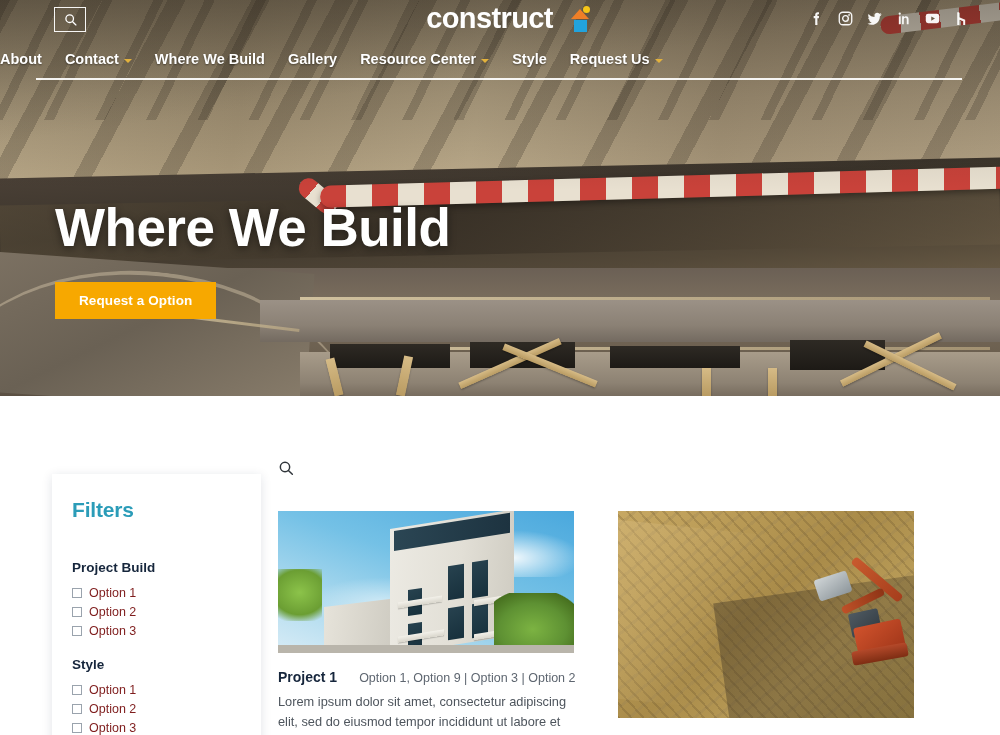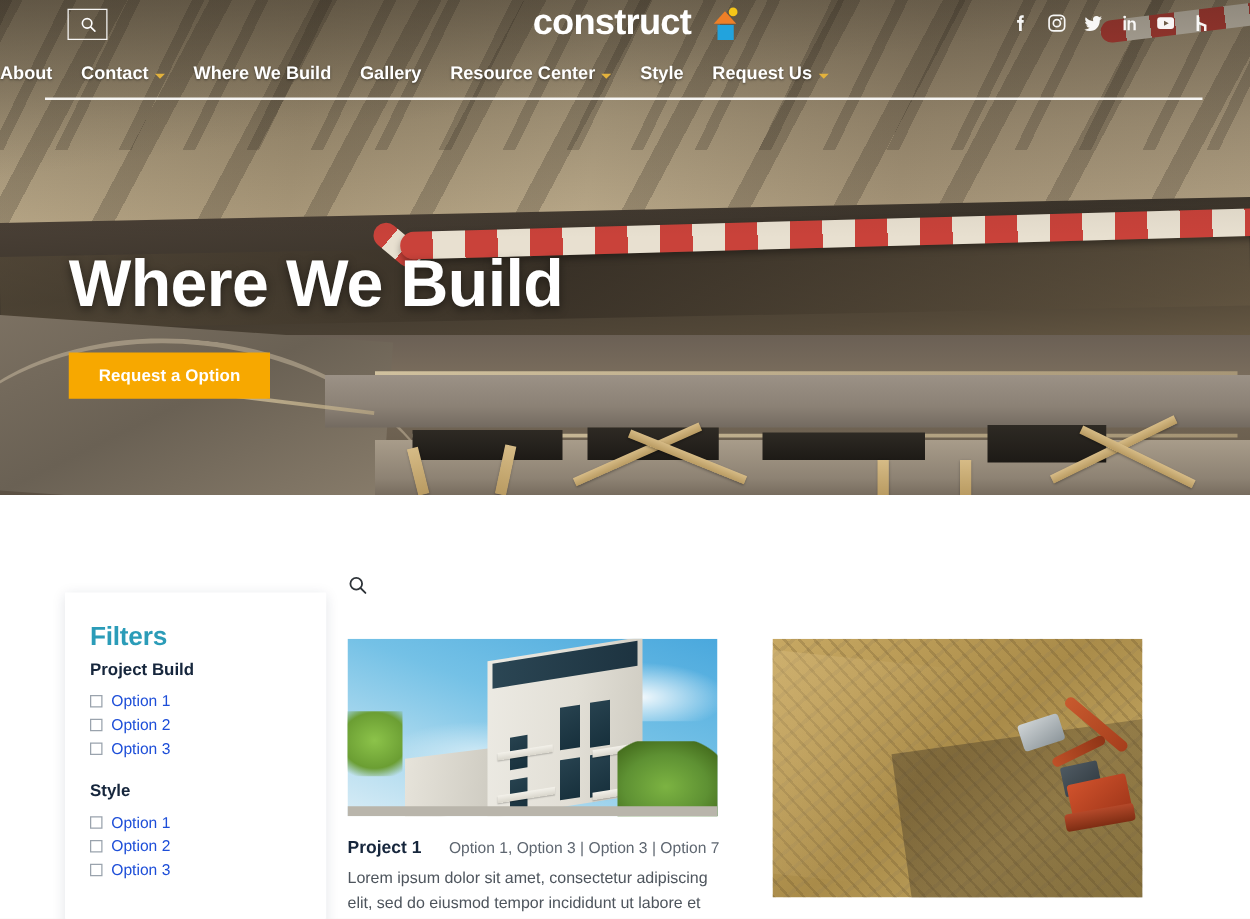--- a/index.html
+++ b/index.html
@@ -196,38 +196,38 @@
 
   .filters-card {
     position: absolute; left: 52px; top: 78px;
     width: 209px; min-height: 290px;
     background: #ffffff;
     box-shadow: 0 2px 10px rgba(20,40,70,.13);
     padding: 24px 20px 20px 20px;
   }
   .filters-title {
     color: #2b9cb8; font-size: 21px; font-weight: bold;
-    letter-spacing: -0.2px; margin-bottom: 6px;
+    letter-spacing: -0.2px; margin-bottom: 38px;
   }
   .filter-group { margin-bottom: 19px; }
   .filter-group:last-child { margin-bottom: 0; }
   .filter-label {
     color: #16263c; font-size: 13.5px; font-weight: bold;
     margin-bottom: 11px;
   }
   .opt {
     display: flex; align-items: center; gap: 7px;
     margin-bottom: 5px; cursor: pointer;
   }
   .cbx {
     width: 10px; height: 10px;
     border: 1px solid #9aa3ad; background: #fff;
     flex: 0 0 auto;
   }
-  .opt-label { color: #1d4ed8; font-size: 12.5px; }
+  .opt-label { color: #7f1d1d; font-size: 12.5px; }
 
   .results { position: absolute; left: 278px; top: 0; width: 700px; }
 
   .search-row {
     display: flex; align-items: center; gap: 10px;
     width: 265px; margin-left: 0; padding-top: 64px;
   }
   .search-icon-lg { color: #333; flex: 0 0 auto; }
   .search-field {
     flex: 1; border: none; border-bottom: 1px solid #c9cdd2;
@@ -543,21 +543,21 @@
           <div class="b-balc" style="left:120px;top:88px;width:44px;height:6px;transform:skewY(-9deg);"></div>
           <div class="b-balc" style="left:120px;top:122px;width:46px;height:6px;transform:skewY(-9deg);"></div>
           <div class="b-balc" style="left:196px;top:86px;width:40px;height:6px;transform:skewY(-9deg);"></div>
           <div class="b-balc" style="left:196px;top:120px;width:40px;height:6px;transform:skewY(-9deg);"></div>
           <div class="b-tree-r"></div>
           <div class="b-ground"></div>
         </div>
         <div class="card-body">
           <div class="card-row">
             <span class="card-title">Project 1</span>
-            <span class="card-tags">Option 1, Option 3 | Option 3 | Option 7</span>
+            <span class="card-tags">Option 1, Option 9 | Option 3 | Option 2</span>
           </div>
           <p class="card-desc">Lorem ipsum dolor sit amet, consectetur adipiscing elit, sed do eiusmod tempor incididunt ut labore et dolore</p>
         </div>
       </article>
 
       <article class="card">
         <div class="card-media" style="height:207px;">
           <div class="e-base"></div>
           <div class="e-tex"></div>
           <div class="e-ridge"></div>

